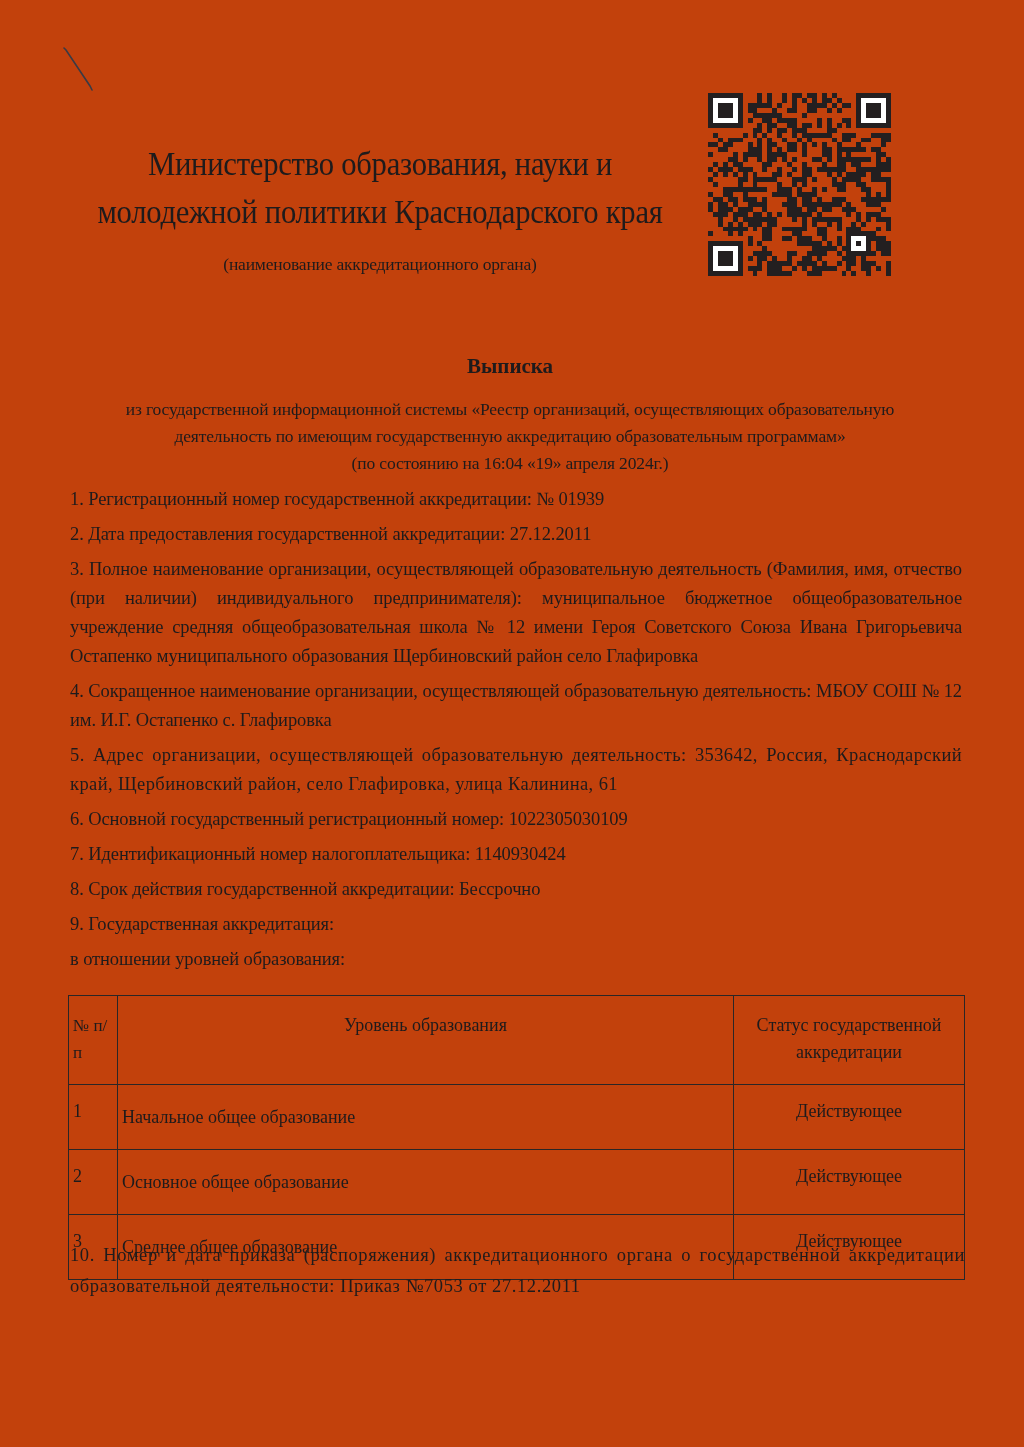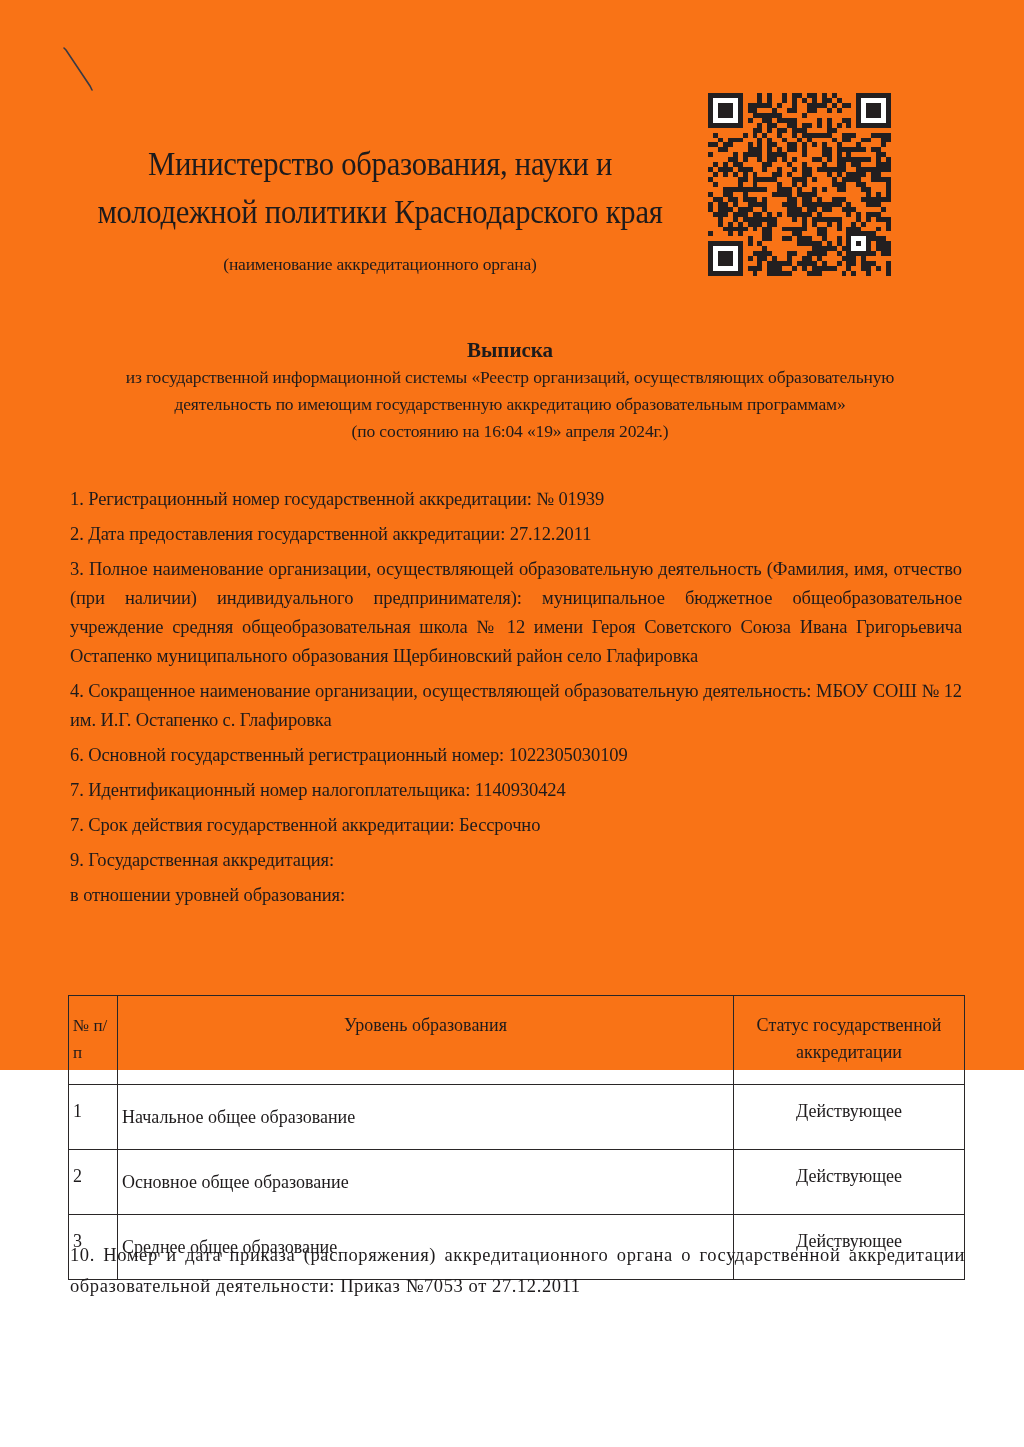--- a/index.html
+++ b/index.html
@@ -11,22 +11,22 @@
     width: 1024px;
     height: 1447px;
     position: relative;
     overflow: hidden;
     font-family: "Liberation Serif", "DejaVu Serif", serif;
     color: #1e1b1c;
   }
   .page {
     position: absolute;
     left: 0; top: 0;
-    width: 1024px; height: 1070px;
-    background: #f97316;
+    width: 1024px; height: 1447px;
+    background: #c2410c;
   }
   .pen-mark {
     position: absolute;
     left: 62px; top: 46px;
     width: 36px; height: 46px;
   }
   .org-header {
     position: absolute;
     left: 60px;
     top: 140px;
@@ -58,21 +58,21 @@
     position: absolute;
     left: 60px;
     top: 336px;
     width: 900px;
     text-align: center;
   }
   .extract-title {
     font-size: 21px;
     font-weight: bold;
     line-height: 28px;
-    margin: 0;
+    margin: 16px;
   }
   .extract-line {
     font-size: 17.5px;
     line-height: 27px;
     letter-spacing: -0.15px;
     text-align: center;
   }
   .items {
     position: absolute;
     left: 70px;
@@ -768,30 +768,34 @@
       <span class="value">27.12.2011</span>
     </div>
     <div class="item">
       <span class="label">3. Полное наименование организации, осуществляющей образовательную деятельность (Фамилия, имя, отчество (при наличии) индивидуального предпринимателя):</span>
       <span class="value spaced">муниципальное бюджетное общеобразовательное учреждение средняя общеобразовательная школа № 12 имени Героя Советского Союза Ивана Григорьевича Остапенко муниципального образования Щербиновский район село Глафировка</span>
     </div>
     <div class="item">
       <span class="label">4. Сокращенное наименование организации, осуществляющей образовательную деятельность:</span>
       <span class="value">МБОУ СОШ № 12  им. И.Г. Остапенко с. Глафировка</span>
     </div>
+    <div class="item spaced">
+      <span class="label">5. Адрес организации, осуществляющей образовательную деятельность:</span>
+      <span class="value">353642, Россия, Краснодарский край, Щербиновский район, село Глафировка, улица Калинина, 61</span>
+    </div>
     <div class="item">
       <span class="label">6. Основной государственный регистрационный номер:</span>
       <span class="value">1022305030109</span>
     </div>
     <div class="item">
       <span class="label">7. Идентификационный номер налогоплательщика:</span>
       <span class="value">1140930424</span>
     </div>
     <div class="item">
-      <span class="label">7. Срок действия государственной аккредитации:</span>
+      <span class="label">8. Срок действия государственной аккредитации:</span>
       <span class="value">Бессрочно</span>
     </div>
     <div class="item">
       <span class="label">9. Государственная аккредитация:</span>
     </div>
     <div class="item">в отношении уровней образования:</div>
   </div>
 
   <div class="table-wrap">
     <table class="levels">

